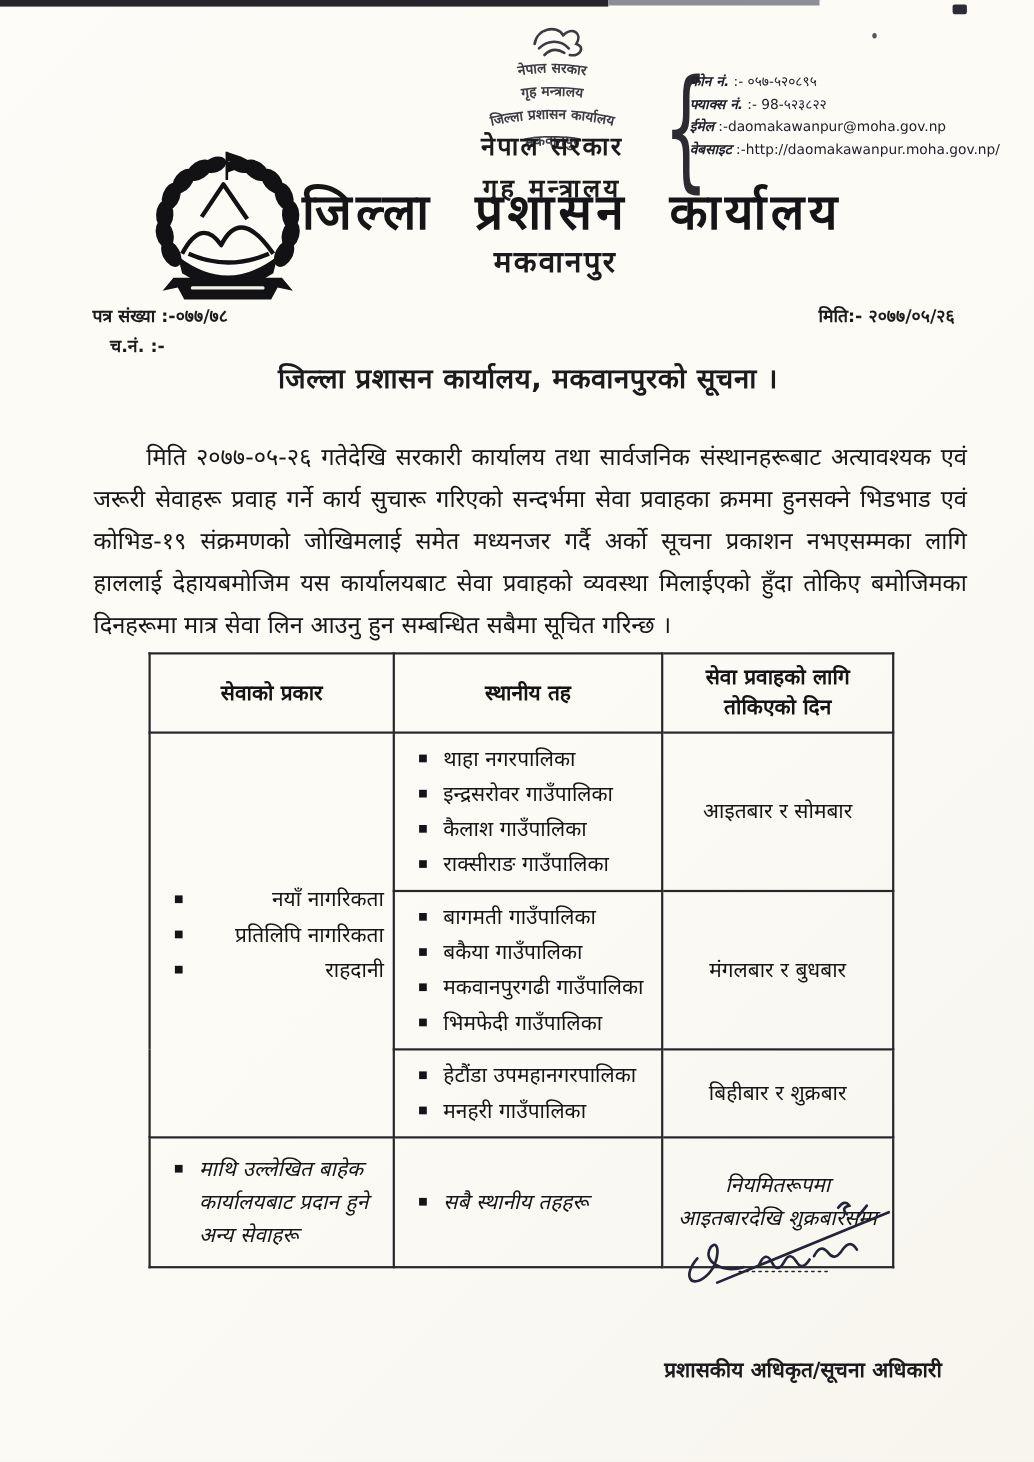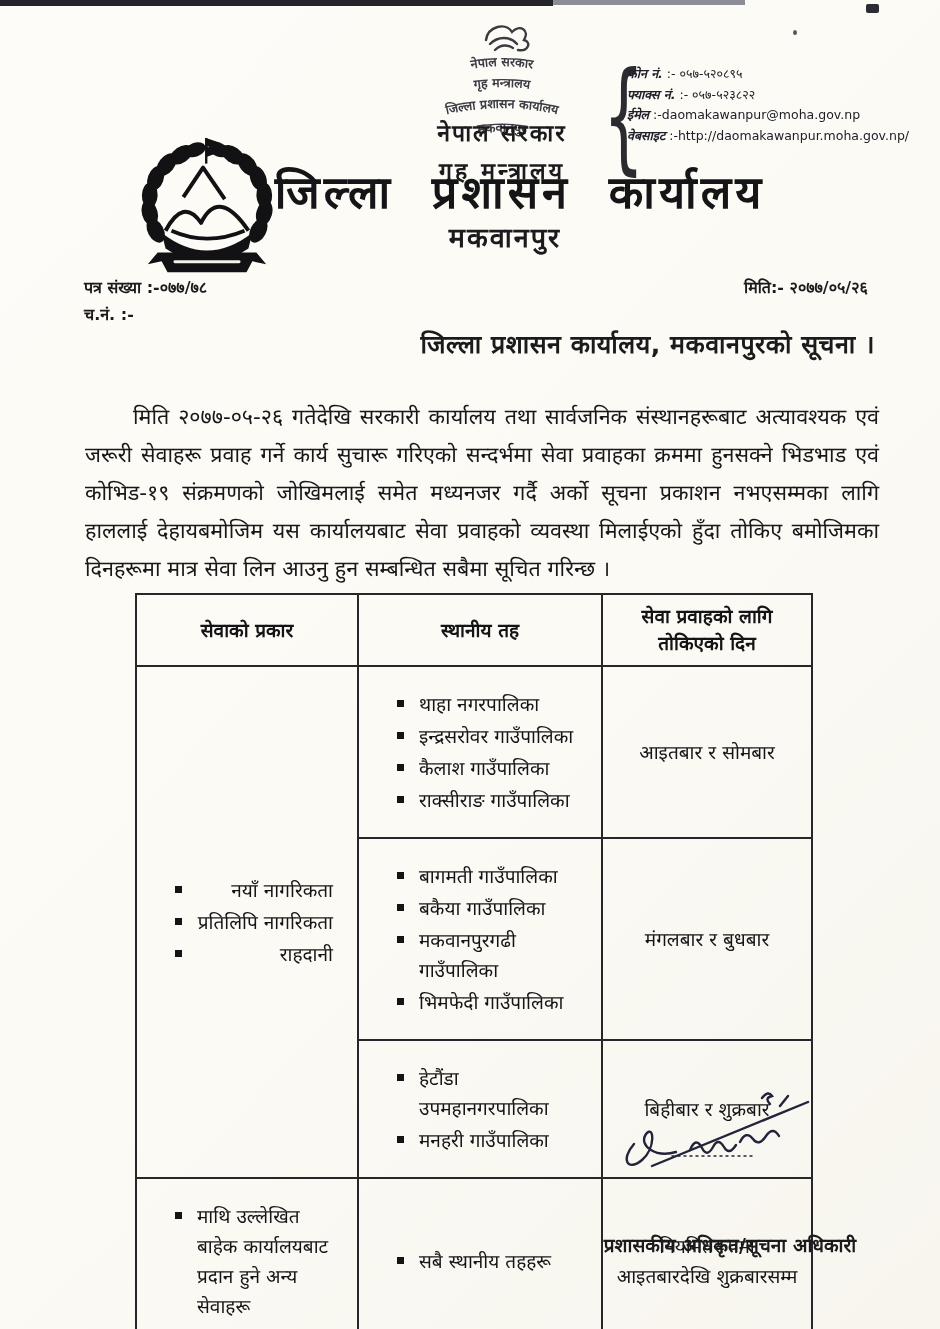--- a/index.html
+++ b/index.html
@@ -44,26 +44,26 @@
     position:absolute;left:250px;top:160px;width:540px;text-align:center;
     font-size:45px;font-weight:700;letter-spacing:4px;word-spacing:18px;color:#151517;
   }
   .district{
     position:absolute;left:330px;top:218px;width:350px;text-align:center;
     font-size:27px;font-weight:700;letter-spacing:2px;
   }
 
   
   .meta-left{position:absolute;left:84px;top:276px;font-size:16px;font-weight:700;}
-  .meta-chn{position:absolute;left:84px;top:303px;font-size:16px;font-weight:700;}
+  .meta-chn{position:absolute;left:100px;top:303px;font-size:16px;font-weight:700;}
   .meta-date{position:absolute;left:744px;top:276px;font-size:16px;font-weight:700;}
 
   
   .subject{
-    position:absolute;left:85px;top:326px;width:790px;text-align:right;
+    position:absolute;left:85px;top:326px;width:790px;text-align:center;
     font-size:25px;font-weight:700;letter-spacing:.5px;
   }
 
   
   .body-par{
     position:absolute;left:85px;top:398px;width:794px;
     font-size:21.5px;line-height:38px;text-align:justify;text-indent:48px;
     font-weight:500;color:#17171a;
   }
 
@@ -73,30 +73,30 @@
   table.sched{
     position:absolute;left:135px;top:593px;width:676px;
     border-collapse:collapse;table-layout:fixed;
   }
   table.sched th,table.sched td{
     border:2.2px solid #26262b;vertical-align:middle;
     font-size:19px;color:#141417;padding:6px 8px;
   }
   table.sched th{font-weight:700;text-align:center;height:58px;line-height:27px;}
   col.c1{width:222px;} col.c2{width:244px;} col.c3{width:210px;}
-  .cell-list{list-style:none;margin:16px;padding:0 0 0 10px;}
+  .cell-list{list-style:none;margin:0;padding:0 0 0 10px;}
   .cell-list li{
     position:relative;padding-left:26px;line-height:30px;margin:2px 0;font-weight:500;
   }
   .cell-list li .sq{
     position:absolute;left:4px;top:11px;width:7px;height:7px;background:#141417;
   }
   td.day-cell{text-align:center;font-weight:500;line-height:30px;}
   td.svc-cell{vertical-align:middle;text-align:right;}
-  .h-r1{height:124px;} .h-r2{height:116px;} .h-r3{height:56px;padding-left:12px;} .h-r4{height:142px;}
+  .h-r1{height:124px;} .h-r2{height:116px;} .h-r3{height:56px;padding-left:12px;} .h-r4{height:118px;font-style:italic;}
   td.top-al{vertical-align:top;padding-top:10px;}
 
   
   .sig-svg{position:absolute;left:612px;top:1088px;width:230px;height:86px;}
   .sig-name{position:absolute;left:600px;top:1160px;width:250px;text-align:center;font-size:17.5px;font-weight:500;}
   .sig-designation{position:absolute;left:570px;top:1232px;width:320px;text-align:center;font-size:19px;font-weight:700;}
 </style>
 </head>
 <body>
 
@@ -129,21 +129,21 @@
 
   <div class="gov-lines">
     <div class="gov-line1">नेपाल सरकार</div>
     <div class="gov-line2">गृह मन्त्रालय</div>
   </div>
 
   <div class="contact">
     <div class="contact-brace">{</div>
     <div class="contact-list">
       <div class="contact-row"><b>फोन नं.</b><span> :- ०५७-५२०८९५</span></div>
-      <div class="contact-row"><b>फ्याक्स नं.</b><span> :- ०५७-५२३८२२</span></div>
+      <div class="contact-row"><b>फ्याक्स नं.</b><span> :- 98-५२३८२२</span></div>
       <div class="contact-row"><b>ईमेल</b><span> :-daomakawanpur@moha.gov.np</span></div>
       <div class="contact-row"><b>वेबसाइट</b><span> :-http://daomakawanpur.moha.gov.np/</span></div>
     </div>
   </div>
 
   <svg class="emblem" viewBox="0 0 160 150">
     <g fill="#121214">
 
       <path d="M79 24 L79 2 L94 7 L80 11 L94 16 L80 21 Z"></path>
       <rect x="78" y="2" width="2.4" height="26"></rect>

